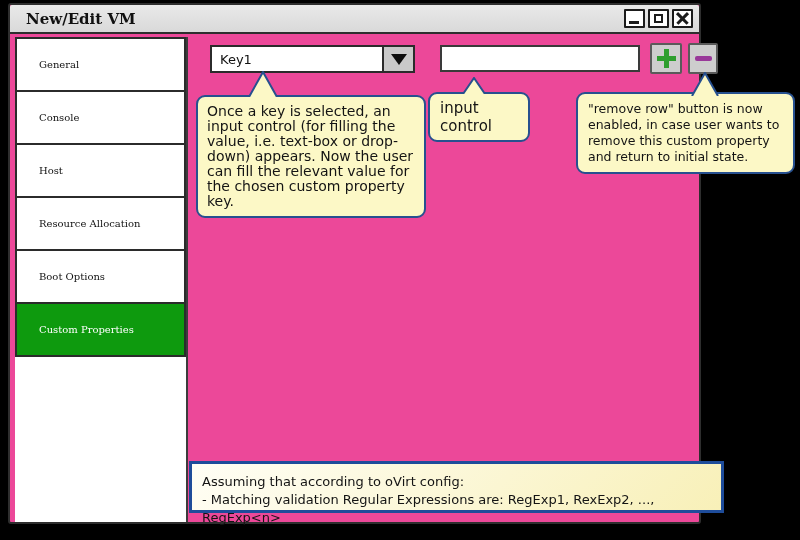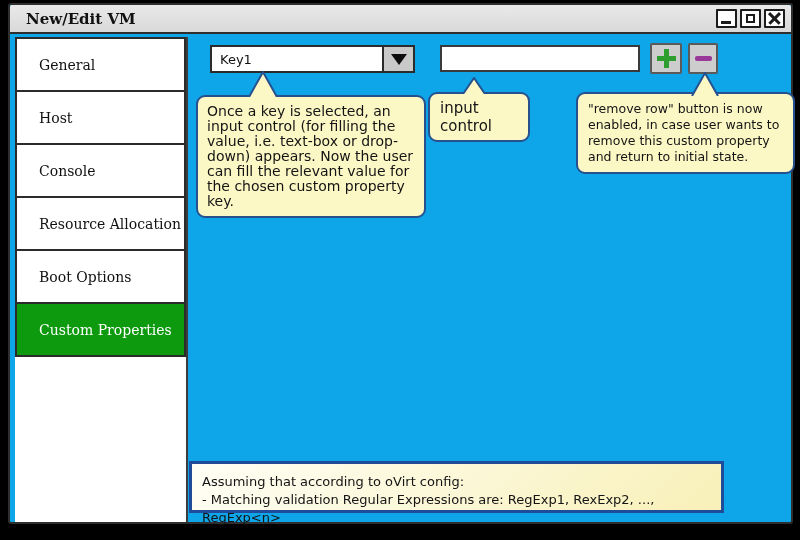--- a/index.html
+++ b/index.html
@@ -1,22 +1,22 @@
 <!DOCTYPE html>
 <html style="--accent_green: #0E9A0E; --plus_green: #2E9E2E; --minus_purple: #993899; --callout_bg: #FCF8C6; --callout_border: #27508F; --titlebar_bg: #D9D9D9;"><head>
 <meta charset="utf-8">
 <style>
   * { margin:0; padding:0; box-sizing:border-box; }
   html,body { width:800px; height:540px; background:#000; overflow:hidden;
               font-family:"DejaVu Sans", sans-serif; }
   body { position:relative; }
 
   
-  .window { position:absolute; left:8px; top:3px; width:785px; height:521px;
-            background:#0ea5e9; border:2px solid #2e2e2e; border-radius:3px; }
+  .window { position:absolute; left:8px; top:3px; width:693px; height:521px;
+            background:#ec4899; border:2px solid #2e2e2e; border-radius:3px; }
 
   .titlebar { position:absolute; left:0; top:0; right:0; height:29px;
               background:linear-gradient(#e9e9e9, var(--titlebar_bg));
               border-bottom:2px solid #2e2e2e; border-radius:2px 2px 0 0;
               display:flex; align-items:center; }
   .title { font-family:"DejaVu Serif", serif; font-weight:bold; font-size:15px;
            color:#111; padding-left:16px; }
 
   .win-controls { position:absolute; right:6px; top:4px; display:flex; }
   .win-btn { width:21px; height:19px; background:#fff; border:2px solid #1b1b1b;
@@ -28,21 +28,21 @@
   .ic-close i { position:absolute; left:-1px; top:5px; width:15px; height:2.5px;
                 background:#1b1b1b; }
   .ic-close i:first-child { transform:rotate(45deg); }
   .ic-close i:last-child  { transform:rotate(-45deg); }
 
   
   .sidebar { position:absolute; left:5px; top:32px; bottom:0; width:173px;
              background:#fff; border-right:2px solid #3c3c3c; }
   .tab { height:55px; margin-top:-2px; background:#fff; border:2px solid #2b2b2b;
          display:flex; align-items:center; padding-left:22px;
-         font-family:"DejaVu Serif", serif; font-size:14px; color:#111; cursor:default; }
+         font-family:"DejaVu Serif", serif; font-size:10px; color:#111; cursor:default; }
   .tab:first-child { margin-top:0; }
   .tab.selected { background:var(--accent_green); color:#fff; font-weight:normal; }
 
   
   .combo { position:absolute; left:200px; top:40px; width:205px; height:28px;
            border:2px solid #2b2b2b; display:flex; background:#fff; }
   .combo-value { flex:1; font-size:13px; color:#111; display:flex; align-items:center;
                  padding-left:8px;border-radius:9px; }
   .combo-btn { width:31px; background:#c9c9c9; border-left:2px solid #2b2b2b;
                display:flex; align-items:center; justify-content:center; }
@@ -101,22 +101,22 @@
         <span class="ic-close">
             <i></i>
             <i></i>
           </span>
       </div>
     </div>
   </div>
 
   <div class="sidebar">
     <div class="tab">General</div>
+    <div class="tab">Console</div>
     <div class="tab">Host</div>
-    <div class="tab">Console</div>
     <div class="tab">Resource Allocation</div>
     <div class="tab">Boot Options</div>
     <div class="tab selected">Custom Properties</div>
   </div>
 
   <div class="combo">
     <div class="combo-value">Key1</div>
     <div class="combo-btn">
       <span class="combo-arrow"></span>
     </div>

